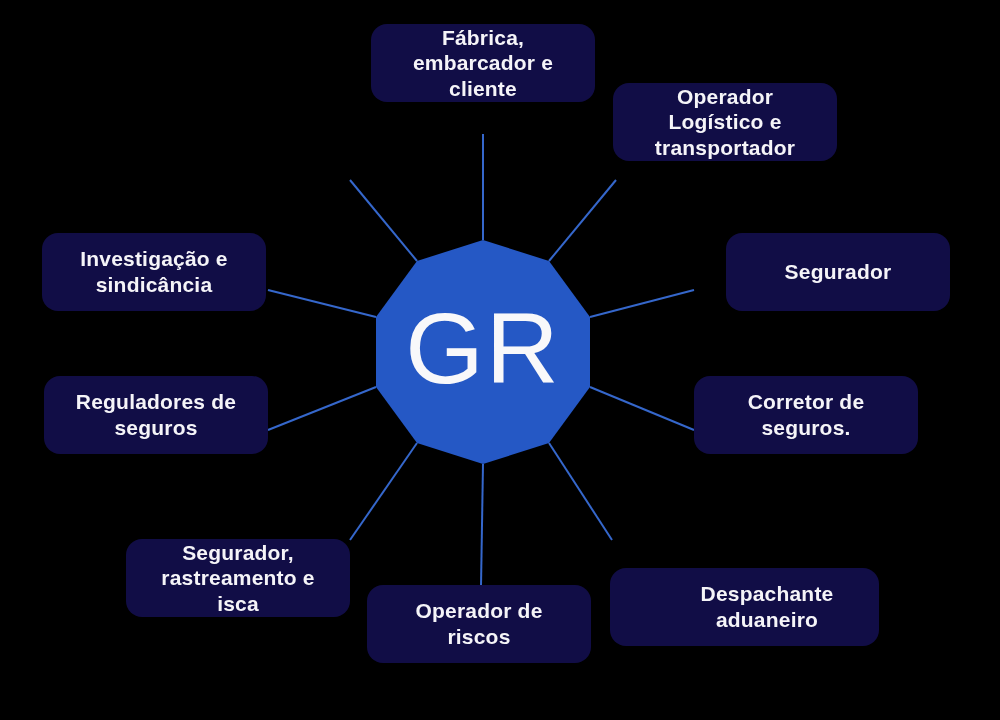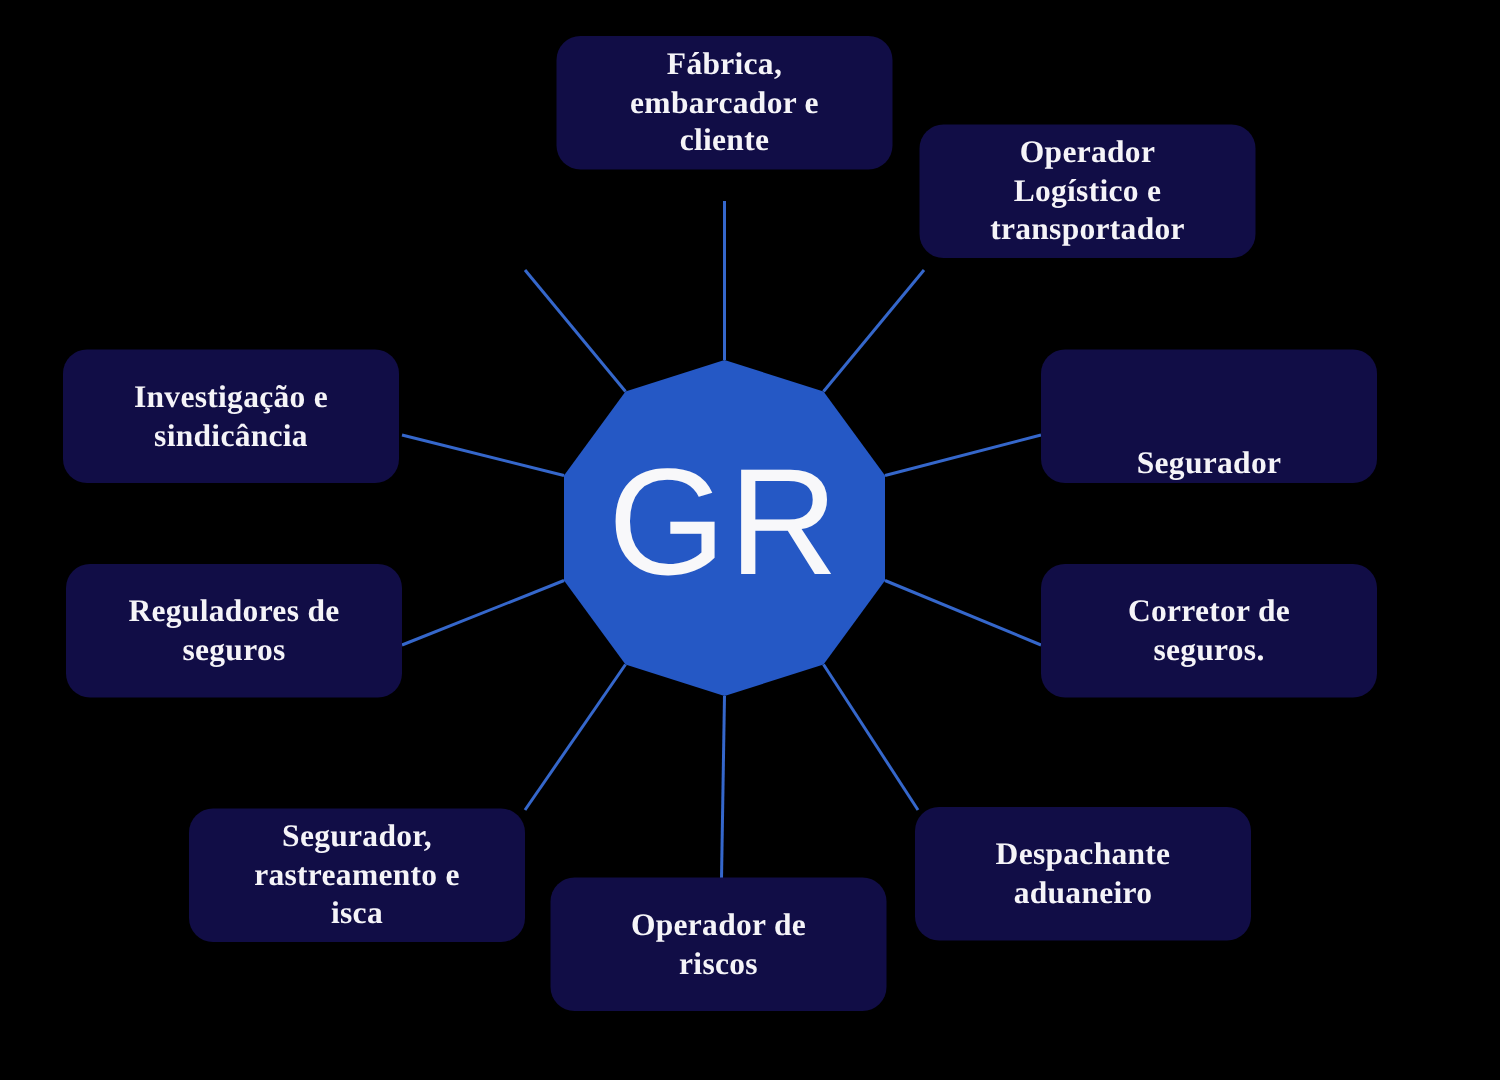--- a/index.html
+++ b/index.html
@@ -18,27 +18,26 @@
   svg.wires {
     position: absolute;
     left: 0;
     top: 0;
     width: 1000px;
     height: 720px;
   }
   .node {
     position: absolute;
     width: 224px;
-    height: 89px;
+    height: 78px;
     background: var(--node-fill, #110d46);
     border-radius: 16px;
     display: flex;
     align-items: center;
     justify-content: center;
-    font-family: Liberation Serif, serif;
   }
   .node-label {
     color: var(--node-text, #f5f4f8);
     font-weight: bold;
     font-size: 21px;
     line-height: 1.22;
     text-align: center;
     white-space: pre-line;
     letter-spacing: 0.2px;
   }
@@ -51,26 +50,26 @@
     font-size: 101px;
     font-weight: normal;
     letter-spacing: 2px;
     line-height: 1;
   }
   
   .n0 { left: 371px; top: 24px;  }  
   .n1 { left: 126px; top: 72px;  }  
   .n2 { left: 613px; top: 71px; margin-top: 12px;  }  
   .n3 { left: 42px;  top: 233px; }  
-  .n4 { left: 694px; top: 233px; align-items: flex-end; }  
+  .n4 { left: 726px; top: 233px; }  
   .n5 { left: 44px;  top: 376px; }  
   .n6 { left: 694px; top: 376px; }  
   .n7 { left: 126px; top: 539px; }  
   .n8 { left: 367px; top: 585px; }  
-  .n9 { left: 610px; top: 538px; }  
+  .n9 { left: 610px; top: 568px; padding-left: 45px; }  
 </style>
 </head>
 <body>
 
 <div class="canvas">
 
   <svg class="wires" viewBox="0 0 1000 720">
     <g stroke="#3567cb" stroke-width="2">
       <line x1="483" y1="240" x2="483" y2="134"></line>
       <line x1="417" y1="261" x2="350" y2="180"></line>

